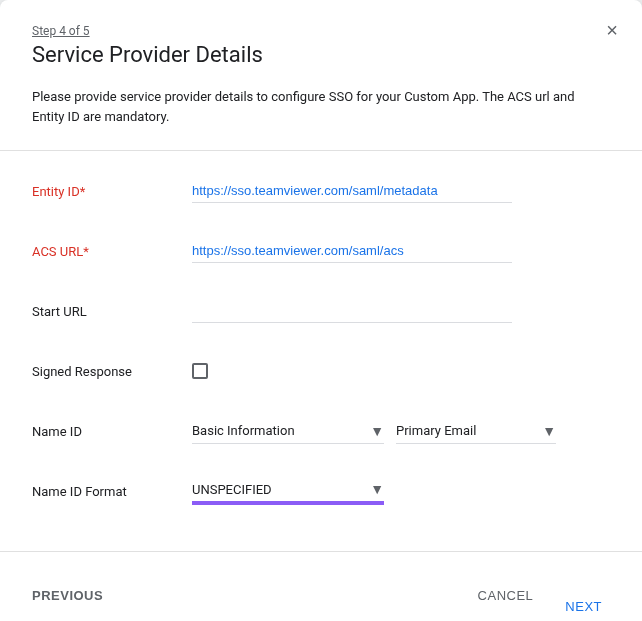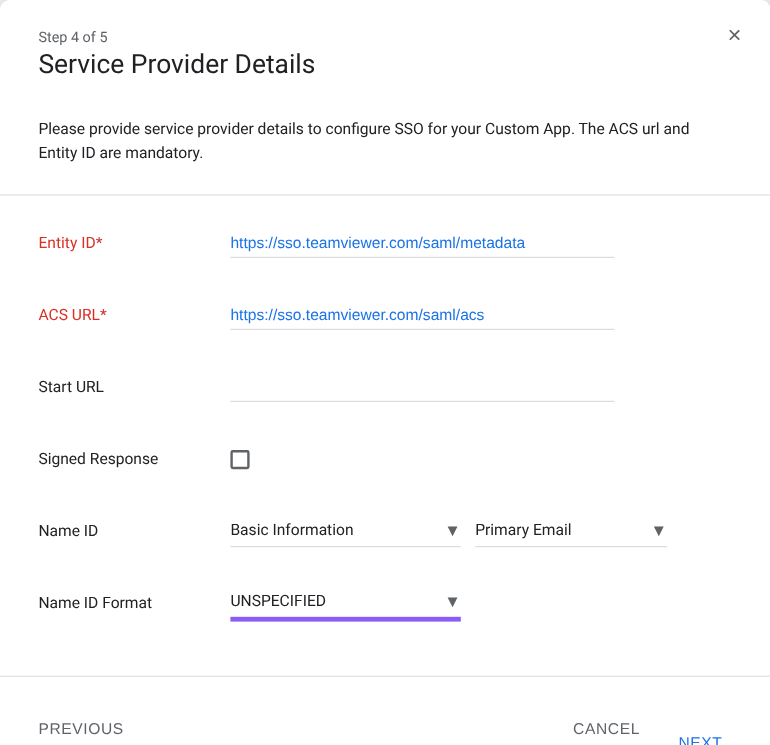--- a/index.html
+++ b/index.html
@@ -23,26 +23,27 @@
       position: relative;
       padding: 0;
     }
     .dialog-header {
       padding: 24px 32px 0 32px;
     }
     .step-label {
       font-size: 12px;
       color: #5f6368;
       margin-bottom: 4px;
+      text-decoration: underline;
     }
     .dialog-title {
       font-size: 22px;
       font-weight: 400;
       color: #202124;
-      margin-bottom: 32px;
+      margin-bottom: 20px;
     }
     .close-btn {
       position: absolute;
       top: 16px;
       right: 20px;
       background: none;
       border: none;
       cursor: pointer;
       color: #5f6368;
       font-size: 20px;
@@ -154,21 +155,21 @@
       justify-content: space-between;
       align-items: center;
       padding: 16px 32px;
       border-top: 1px solid #e0e0e0;
     }
     .btn-previous {
       background: none;
       border: none;
       color: #5f6368;
       font-size: 13px;
-      font-weight: 400;
+      font-weight: 700;
       cursor: pointer;
       letter-spacing: 0.5px;
       text-transform: uppercase;
       padding: 8px 0;
     }
     .footer-right {
       display: flex;
       gap: 16px;
       align-items: center;
     }

